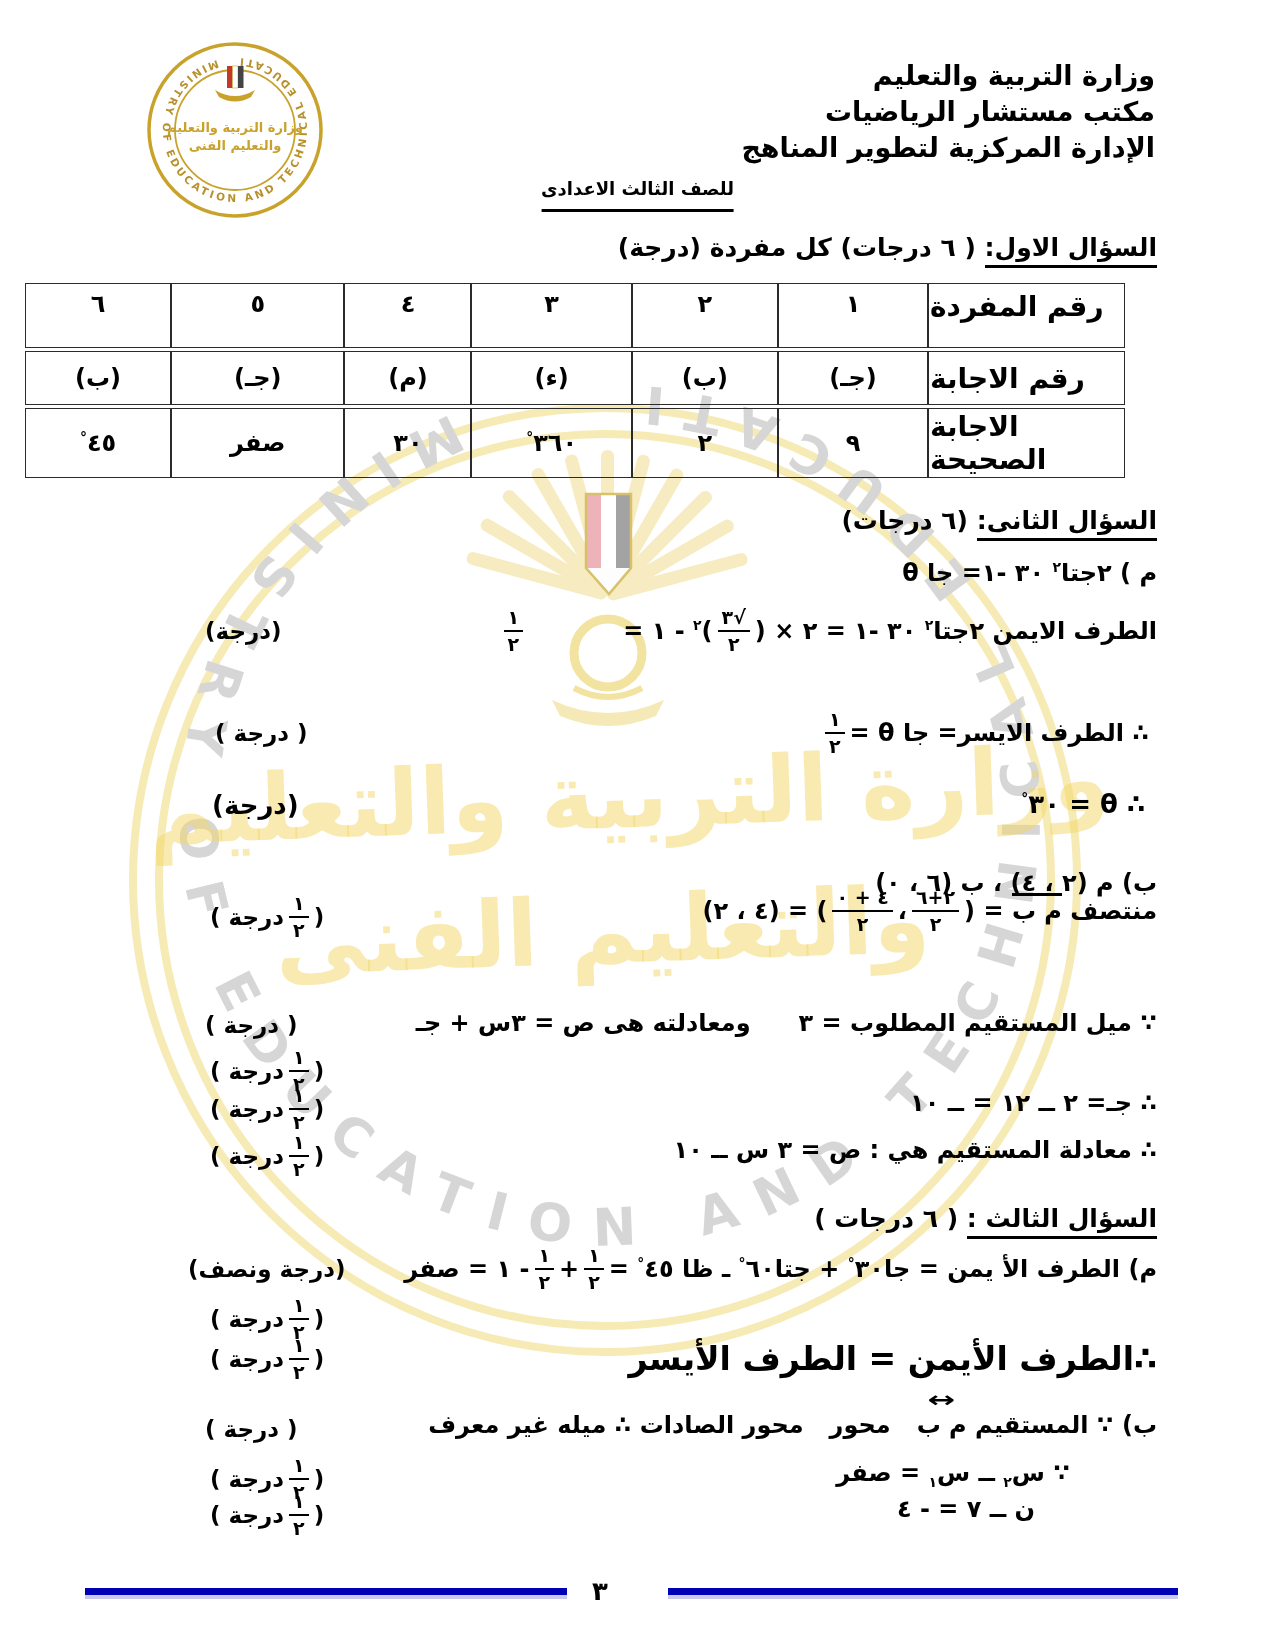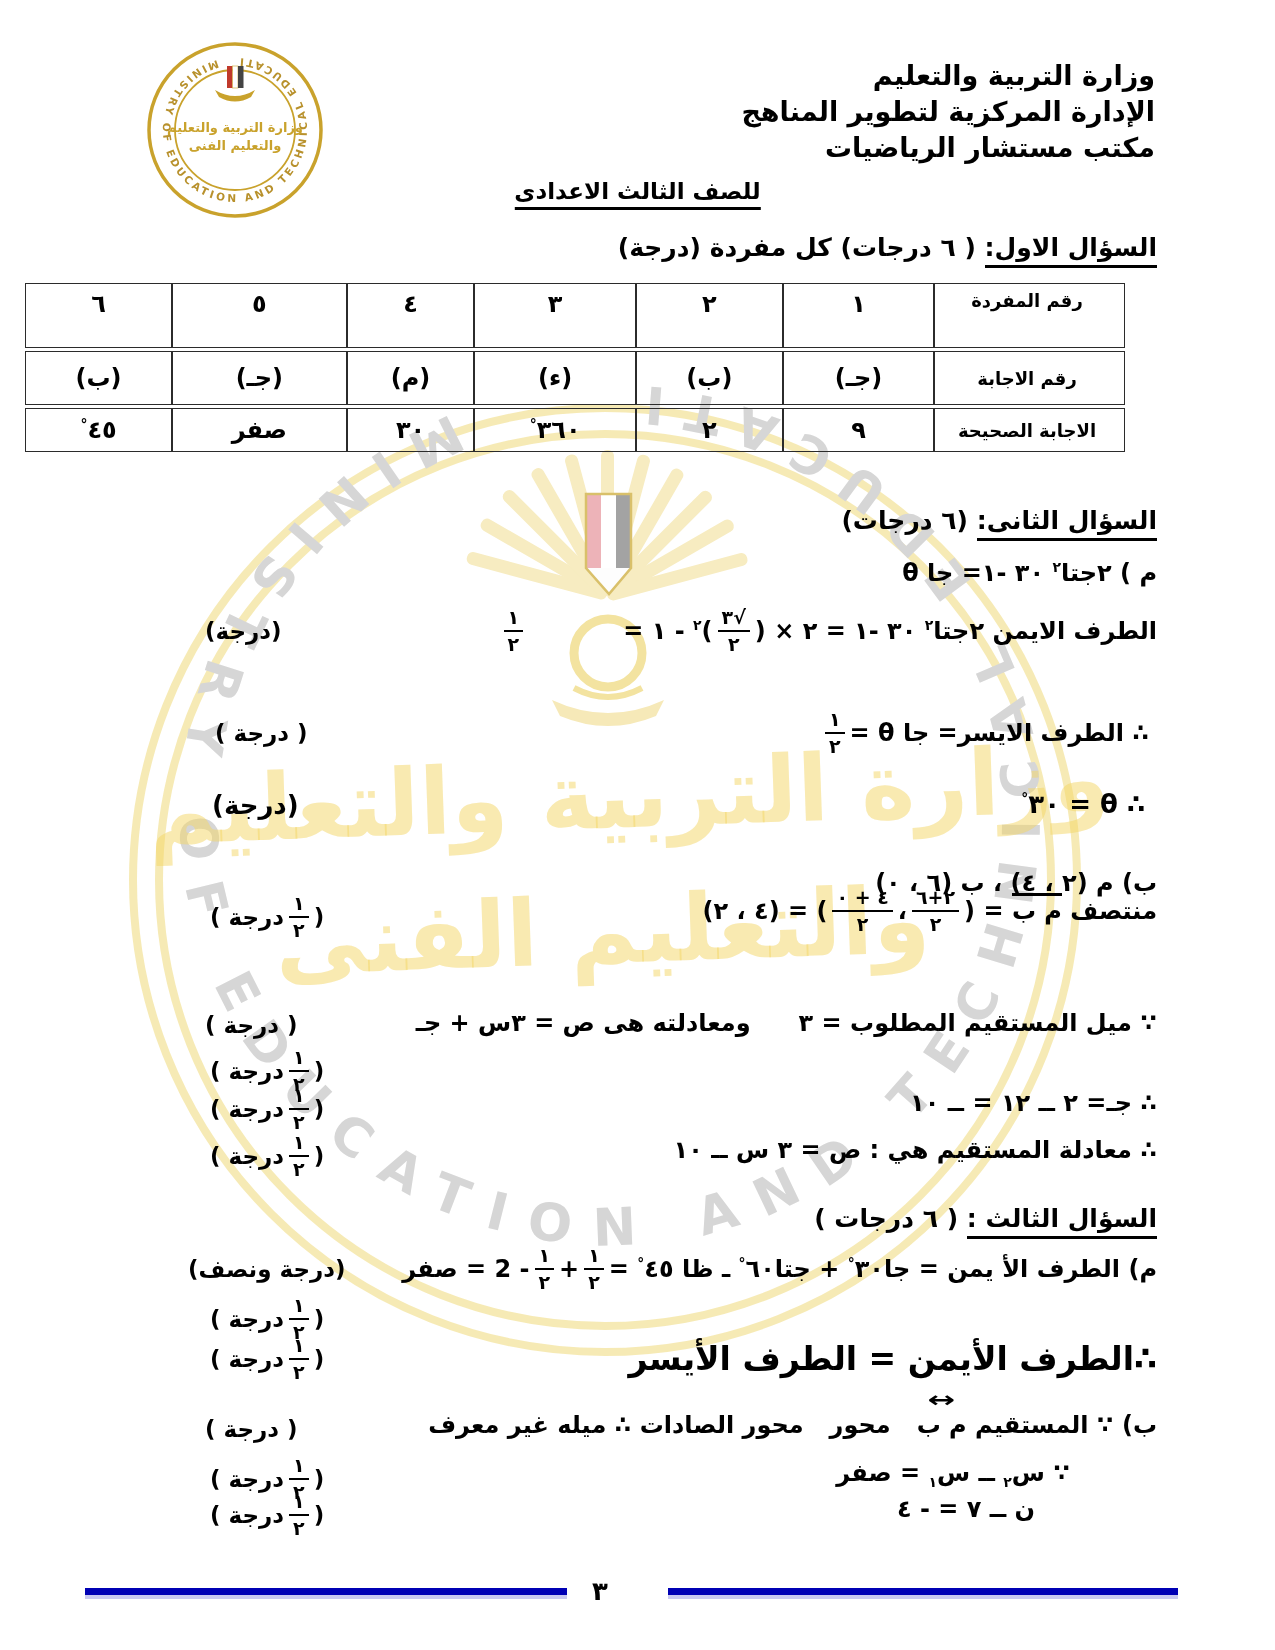--- a/index.html
+++ b/index.html
@@ -9,22 +9,22 @@
   .wm{position:absolute;left:0;top:0;z-index:1;pointer-events:none;}
   .wm-ar{position:absolute;direction:rtl;white-space:nowrap;font-weight:700;z-index:1;
          color:rgba(243,214,100,0.5);pointer-events:none;}
   .wm-ar1{top:742px;right:165px;font-size:92px;transform:rotate(-2deg);}
   .wm-ar2{top:878px;right:345px;font-size:92px;transform:rotate(-2deg);}
   
   .hdr{position:absolute;top:58px;right:120px;direction:rtl;text-align:right;z-index:3;}
   .hdr div{font-size:27px;font-weight:800;line-height:36px;}
   .logo{position:absolute;left:145px;top:40px;z-index:3;}
   .grade-title{position:absolute;top:178px;left:50%;transform:translateX(-50%);
-      direction:rtl;font-size:23px;font-weight:800;border-bottom:3px solid #000;
-      padding-bottom:3px;z-index:3;white-space:nowrap;}
+      direction:rtl;font-size:18px;font-weight:800;border-bottom:3px solid #000;
+      padding-bottom:10px;z-index:3;white-space:nowrap;}
   
   .line{position:absolute;right:118px;direction:rtl;white-space:nowrap;font-weight:700;
         font-size:24px;z-index:3;line-height:1.25;}
   .fline{display:flex;align-items:center;}
   .u{border-bottom:3px solid #000;padding-bottom:3px;}
   .mark{position:absolute;direction:rtl;white-space:nowrap;font-weight:700;font-size:23px;
         z-index:3;display:flex;align-items:center;}
   .frac{display:inline-flex;flex-direction:column;align-items:center;direction:rtl;
         line-height:1;margin:0 5px;vertical-align:middle;}
   .frac .fn{display:block;padding:0 4px 3px;border-bottom:2.5px solid #000;font-size:19px;font-weight:700;}
@@ -35,21 +35,21 @@
   .spacer{display:inline-block;height:1px;}
   .over{border-top:3px solid #000;padding-top:1px;}
   .arrow-over{position:relative;display:inline-block;}
   .arrow-over .arr{position:absolute;top:-24px;right:50%;transform:translateX(50%) scaleX(1.5);
         font-size:22px;}
   
   .anstable{position:absolute;top:280px;left:25px;width:1100px;z-index:3;direction:rtl;
         border-collapse:separate;border-spacing:0 3px;}
   .anstable th,.anstable td{border:1.6px solid #2b2b2b;font-weight:800;color:#000;
         text-align:center;background:transparent;}
-  .anstable th{width:182px;font-size:18px;text-align:center;padding-right:6px;}
+  .anstable th{width:182px;font-size:28px;text-align:left;padding-right:12px;}
   .anstable td{font-size:24px;}
   .r1 th,.r1 td{height:56px;vertical-align:top;padding-top:6px;}
   .r2 th,.r2 td{height:50px;}
   .r3 th,.r3 td{height:40px;}
   
   .rule{position:absolute;height:7px;background:#0000b4;box-shadow:0 4px 0 #c9c9f0;z-index:3;}
   .pagenum{position:absolute;top:1576px;left:592px;font-size:26px;font-weight:800;z-index:3;}
 </style>
 </head>
 <body>
@@ -107,22 +107,22 @@
       <rect x="87.5" y="26" width="5.5" height="22" fill="#ffffff" stroke="#c9a22c" stroke-width="0.6"></rect>
       <rect x="93" y="26" width="5.5" height="22" fill="#444444"></rect>
       <path d="M70,50 q20,12 40,0 l-4,7 q-16,9 -32,0 z" fill="#c9a22c"></path>
     </g>
     <text x="90" y="92" text-anchor="middle" font-size="13" font-weight="bold" fill="#c9a22c" font-family="DejaVu Sans, sans-serif" direction="rtl">وزارة التربية والتعليم</text>
     <text x="90" y="110" text-anchor="middle" font-size="13" font-weight="bold" fill="#c9a22c" font-family="DejaVu Sans, sans-serif" direction="rtl">والتعليم الفنى</text>
   </svg>
 
   <div class="hdr">
     <div>وزارة التربية والتعليم</div>
+    <div>مكتب مستشار الرياضيات</div>
     <div>الإدارة المركزية لتطوير المناهج</div>
-    <div>مكتب مستشار الرياضيات</div>
   </div>
 
   <div class="grade-title">للصف الثالث الاعدادى</div>
 
   <div class="line" style="top:232px;font-size:25px">
     <span class="u">السؤال الاول:</span><span> ( ٦ درجات) كل مفردة (درجة)</span>
   </div>
 
   <table class="anstable">
     <tbody>
@@ -274,21 +274,21 @@
     <span class="seg"><span>م) الطرف الأ يمن = جا٣٠</span><sup class="s">°</sup><span> + جتا٦٠</span><sup class="s">°</sup><span> ـ ظا ٤٥</span><sup class="s">°</sup><span> = </span></span>
     <span class="frac">
         <span class="fn">١</span>
         <span class="fd">٢</span>
       </span>
     <span class="seg"> + </span>
     <span class="frac">
         <span class="fn">١</span>
         <span class="fd">٢</span>
       </span>
-    <span class="seg"> - 2 = صفر</span>
+    <span class="seg"> - ١ = صفر</span>
   </div>
   <div class="mark" style="top:1256px;left:188px">
       <span>(درجة  ونصف)</span>
     </div>
 
   <div class="mark" style="top:1296px;left:210px">
     <span>(  </span>
     <span class="frac">
         <span class="fn">١</span>
         <span class="fd">٢</span>

